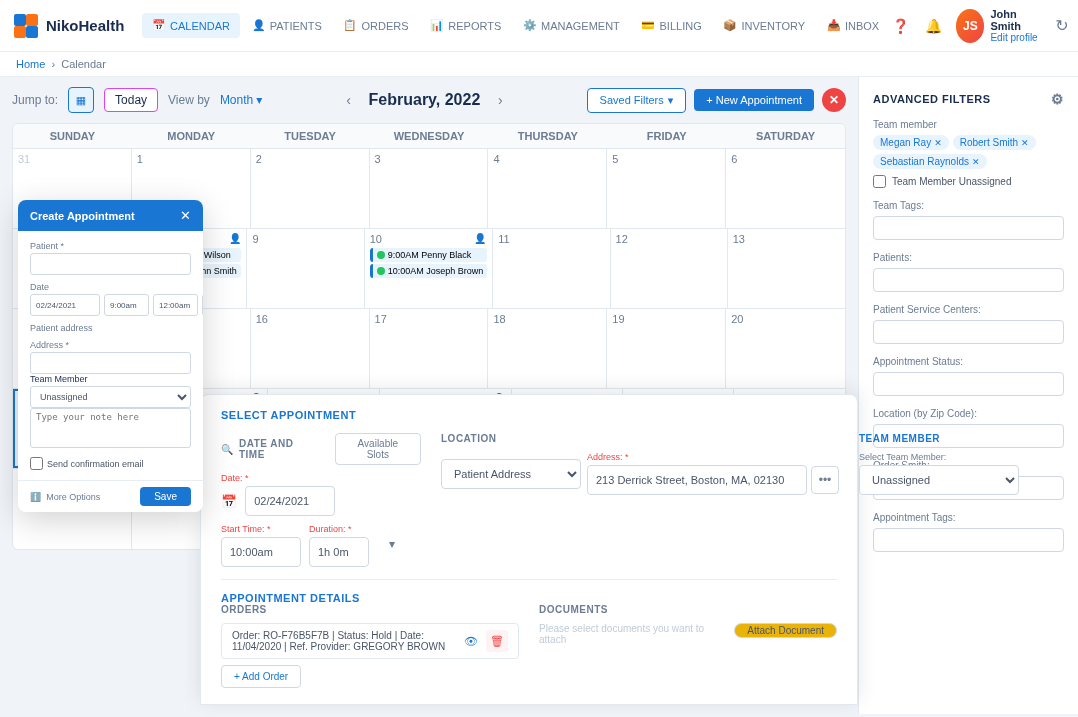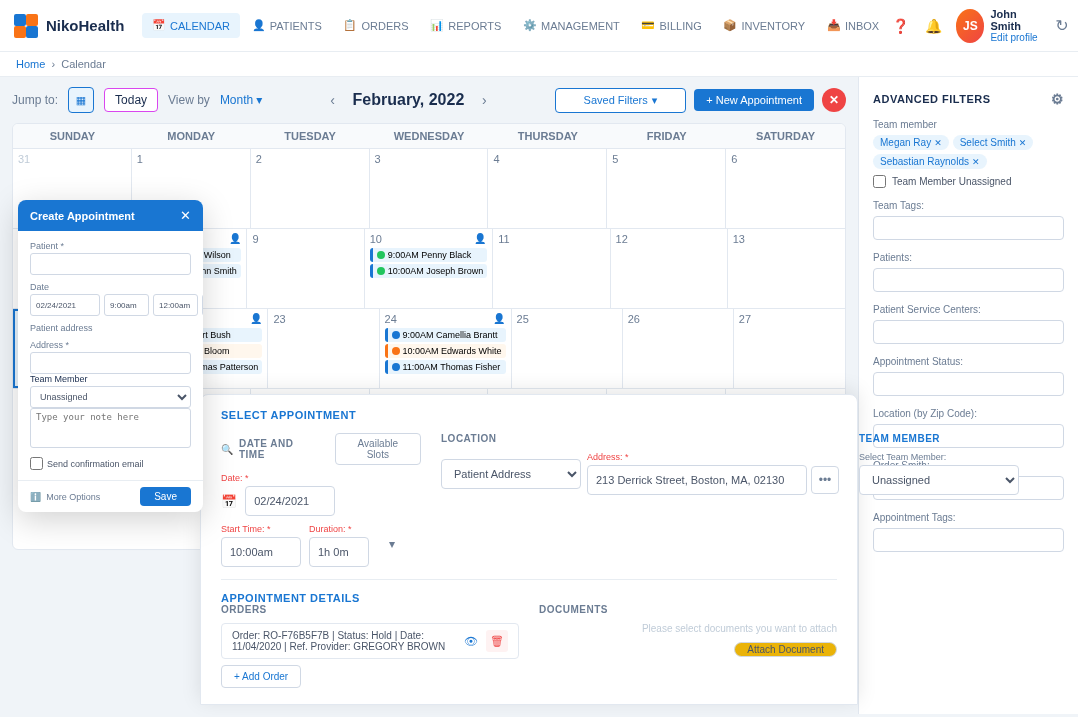--- a/index.html
+++ b/index.html
@@ -165,21 +165,21 @@
       display: flex; align-items: center; justify-content: center;
       cursor: pointer; color: #6b7c93; font-size: 14px;
     }
     .cal-month-title {
       font-size: 16px; font-weight: 700; color: #1a2d4e;
     }
     .cal-actions {
       display: flex; align-items: center; gap: 8px; margin-left: auto;
     }
     .saved-filters-btn {
-      padding: 5px 28px;
+      padding: 5px 12px;
       border: 1px solid #1976d2;
       border-radius: 4px;
       font-size: 11px;
       color: #1976d2;
       background: #fff;
       cursor: pointer;
       display: flex; align-items: center; gap: 4px;
     }
     .new-appt-btn {
       padding: 5px 12px;
@@ -642,23 +642,22 @@
       padding: 1px 12px;
       border: 1px solid #d0d8e4;
       border-radius: 8px;
       font-size: 10px;
       color: #4a5568;
       background: #eab308;
       cursor: pointer;
     }
     .doc-row {
       display: flex;
-      align-items: flex-end;
+      align-items: flex-start;
       gap: 8px;
-      flex-direction: column;
     }
     .date-icon { font-size: 13px; color: #1976d2; margin-right: 4px; }
     .filters-tune-icon { font-size: 14px; color: #6b7c93; cursor: pointer; }
   </style>
 </head>
 <body>
 
 <div class="topnav">
   <div class="logo">
     <svg class="logo-icon" viewBox="0 0 28 28">
@@ -826,20 +825,43 @@
               <div class="cal-date">11</div>
             </div>
           <div class="cal-cell">
               <div class="cal-date">12</div>
             </div>
           <div class="cal-cell">
               <div class="cal-date">13</div>
             </div>
         </div>
 
+        <div class="cal-week">
+          <div class="cal-cell">
+              <div class="cal-date">14</div>
+            </div>
+          <div class="cal-cell">
+              <div class="cal-date">15</div>
+            </div>
+          <div class="cal-cell">
+              <div class="cal-date">16</div>
+            </div>
+          <div class="cal-cell">
+              <div class="cal-date">17</div>
+            </div>
+          <div class="cal-cell">
+              <div class="cal-date">18</div>
+            </div>
+          <div class="cal-cell">
+              <div class="cal-date">19</div>
+            </div>
+          <div class="cal-cell">
+              <div class="cal-date">20</div>
+            </div>
+        </div>
 
         <div class="cal-week">
           <div class="cal-cell cal-highlighted">
               <div class="cal-date">21</div>
             </div>
           <div class="cal-cell">
             <div class="cal-date">22</div>
             <span class="user-icon-small">👤</span>
             <div class="cal-appt">
               <div class="appt-dot dot-blue"></div>
@@ -921,21 +943,21 @@
     </div>
 
     <div class="filter-section">
       <div class="filter-label">Team member</div>
       <div class="filter-tags">
         <div class="filter-tag">
           <span>Megan Ray</span>
           <span class="filter-tag-x">✕</span>
         </div>
         <div class="filter-tag">
-          <span>Select Smith</span>
+          <span>Robert Smith</span>
           <span class="filter-tag-x">✕</span>
         </div>
         <div class="filter-tag">
           <span>Sebastian Raynolds</span>
           <span class="filter-tag-x">✕</span>
         </div>
       </div>
       <div class="filter-checkbox" style="margin-top:6px;">
         <input type="checkbox" style="">
         <span>Team Member Unassigned</span>

